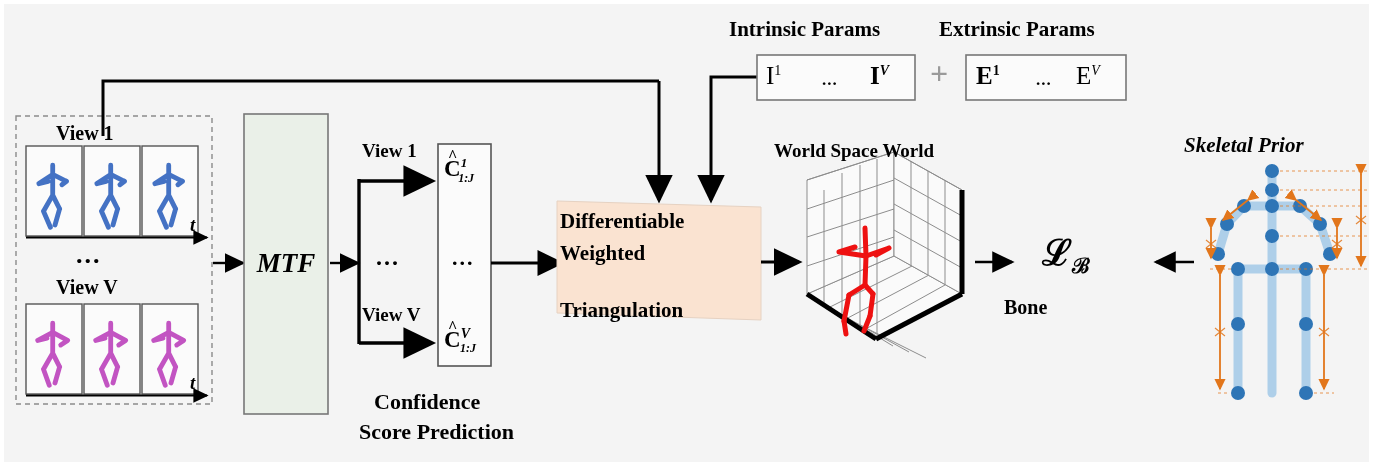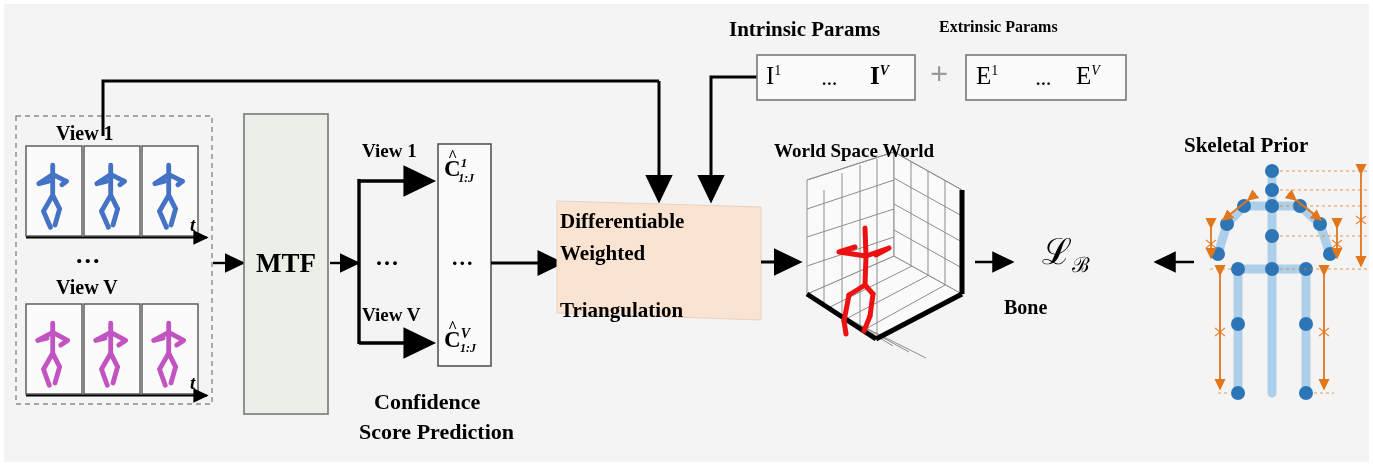--- a/index.html
+++ b/index.html
@@ -15,21 +15,21 @@
     background:#f4f4f4;
     border:4px solid #ffffff;
     box-sizing:border-box;
     overflow:hidden;
   }
   svg.layer{position:absolute;left:0;top:0;width:1373px;height:466px;overflow:visible;}
   .lbl{position:absolute;font-weight:bold;color:#000;white-space:nowrap;line-height:1.12;}
   .ital{font-style:italic;}
   .ctr{text-align:left;}
   .boxlabel{position:absolute;display:flex;align-items:center;justify-content:center;
-            text-align:right;font-weight:bold;line-height:1.1;}
+            text-align:right;font-weight:bold;line-height:1.1;font-style:italic;}
 </style>
 </head>
 <body>
 
 <div id="stage">
 
   <svg class="layer" viewBox="0 0 1373 466">
     <defs>
       <marker id="ah" markerWidth="9" markerHeight="9" refX="7.6" refY="4.5" orient="auto">
         <path d="M0,0.4 L8.6,4.5 L0,8.6 Z" fill="#000"></path>
@@ -265,42 +265,42 @@
   </div>
 
   <div class="lbl ctr" style="left:370px;top:386px;width:190px;font-size:22px;">Confidence</div>
   <div class="lbl ctr" style="left:355px;top:416px;width:220px;font-size:22px;">Score Prediction</div>
 
   <div class="lbl ctr" style="left:556px;top:206px;width:198px;font-size:21px;">Differentiable</div>
   <div class="lbl ctr" style="left:556px;top:238px;width:198px;font-size:21px;">Weighted</div>
   <div class="lbl ctr" style="left:556px;top:270px;width:198px;font-size:21px;margin-top:25px;">Triangulation</div>
 
   <div class="lbl ctr" style="left:725px;top:14px;width:215px;font-size:21px;">Intrinsic Params</div>
-  <div class="lbl ctr" style="left:935px;top:14px;width:215px;font-size:16px;">Extrinsic Params</div>
+  <div class="lbl ctr" style="left:935px;top:14px;width:215px;font-size:21px;">Extrinsic Params</div>
 
   <div class="lbl" style="left:762px;top:58px;font-size:25px;font-weight:normal;">
     <span>I</span><sup style="font-size:14px;">1</sup>
   </div>
   <div class="lbl" style="left:818px;top:66px;font-size:17px;letter-spacing:1px;">...</div>
   <div class="lbl" style="left:866px;top:58px;font-size:25px;font-weight:bold;">
     <span>I</span><sup style="font-size:14px;font-style:italic;">V</sup>
   </div>
 
   <div class="lbl" style="left:926px;top:52px;font-size:32px;color:#9a9a9a;">+</div>
 
-  <div class="lbl" style="left:972px;top:58px;font-size:25px;font-weight:normal;">
+  <div class="lbl" style="left:972px;top:58px;font-size:25px;font-weight:bold;">
     <span>E</span><sup style="font-size:14px;">1</sup>
   </div>
   <div class="lbl" style="left:1032px;top:66px;font-size:17px;letter-spacing:1px;">...</div>
   <div class="lbl" style="left:1072px;top:58px;font-size:25px;font-weight:normal;">
     <span>E</span><sup style="font-size:14px;font-style:italic;">V</sup>
   </div>
 
   <div class="lbl ctr" style="left:770px;top:136px;width:220px;font-size:19px;">World Space World</div>
 
-  <div class="lbl" style="left:1038px;top:228px;font-size:36px;font-weight:normal;text-align:right;">
+  <div class="lbl" style="left:1038px;top:228px;font-size:36px;font-weight:bold;text-align:right;">
     <span style="font-family:'DejaVu Serif', serif;">ℒ</span><sub style="font-size:21px;font-family:'DejaVu Serif', serif;">ℬ</sub>
   </div>
   <div class="lbl ctr" style="left:1000px;top:292px;width:160px;font-size:20px;">Bone</div>
 
-  <div class="lbl ctr" style="left:1180px;top:130px;width:190px;font-size:21px;">Skeletal Prior</div>
+  <div class="lbl ctr" style="left:1180px;top:130px;width:190px;font-size:21px;font-style:italic;">Skeletal Prior</div>
 
 </div>
 
 </body></html>

